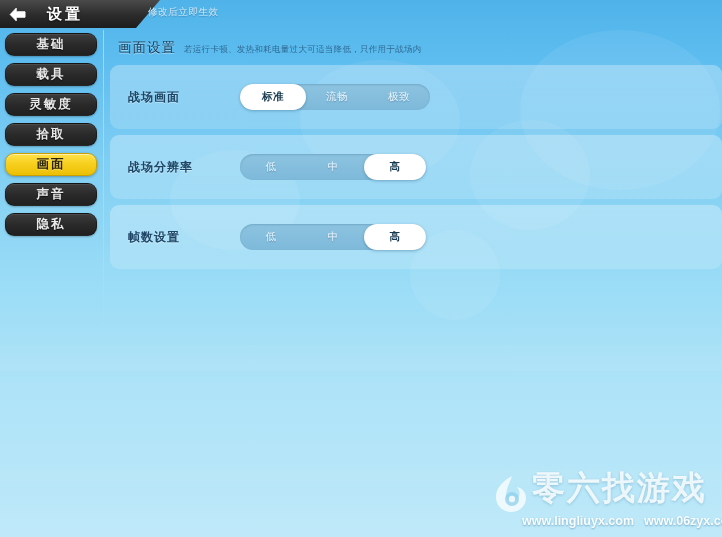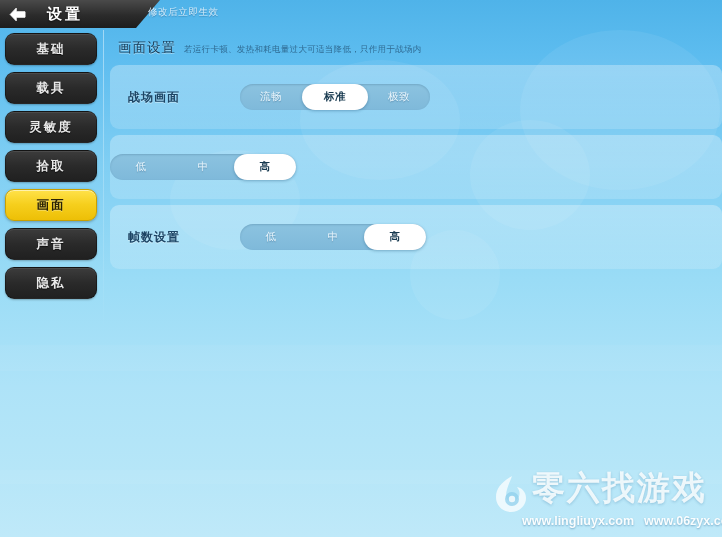--- a/index.html
+++ b/index.html
@@ -61,21 +61,21 @@
     z-index:6;
   }
 
   
   #sidebar {
     position:absolute; left:5px; top:33px; width:92px;
     display:flex; flex-direction:column; gap:7px;
     z-index:5;
   }
   .nav-item {
-    height:32px; border-radius:9px;
+    height:23px; border-radius:9px;
     background:linear-gradient(180deg,#3c3c3c 0%,#2a2a2a 50%,#202020 100%);
     border:1px solid rgba(0,0,0,.35);
     box-shadow:0 1px 2px rgba(0,0,0,.25), inset 0 1px 0 rgba(255,255,255,.08);
     display:flex; align-items:center; justify-content:center;
     color:#e9e9e9; font-size:12.5px; font-weight:bold; letter-spacing:2px;
     text-shadow:0 1px 1px rgba(0,0,0,.7);
     cursor:pointer;
   }
   .nav-item.active {
     background:linear-gradient(180deg,#ffe24a 0%,#f6cf1d 48%,#edbf06 100%);
@@ -231,32 +231,33 @@
 
   <div id="content">
     <div id="section-head">
       <div id="section-title">画面设置</div>
       <div id="section-desc">若运行卡顿、发热和耗电量过大可适当降低，只作用于战场内</div>
     </div>
     <div id="rows">
         <div class="row">
           <div class="row-label">战场画面</div>
           <div class="seg wide">
-            <div class="seg-opt">
-              <span>流畅</span>
-            </div>
             <div class="seg-opt selected">
               <span>标准</span>
+            </div>
+            <div class="seg-opt">
+              <span>流畅</span>
             </div>
             <div class="seg-opt">
               <span>极致</span>
             </div>
           </div>
         </div>
         <div class="row">
+          <div class="row-label">战场分辨率</div>
           <div class="seg">
             <div class="seg-opt">
               <span>低</span>
             </div>
             <div class="seg-opt">
               <span>中</span>
             </div>
             <div class="seg-opt selected">
               <span>高</span>
             </div>

